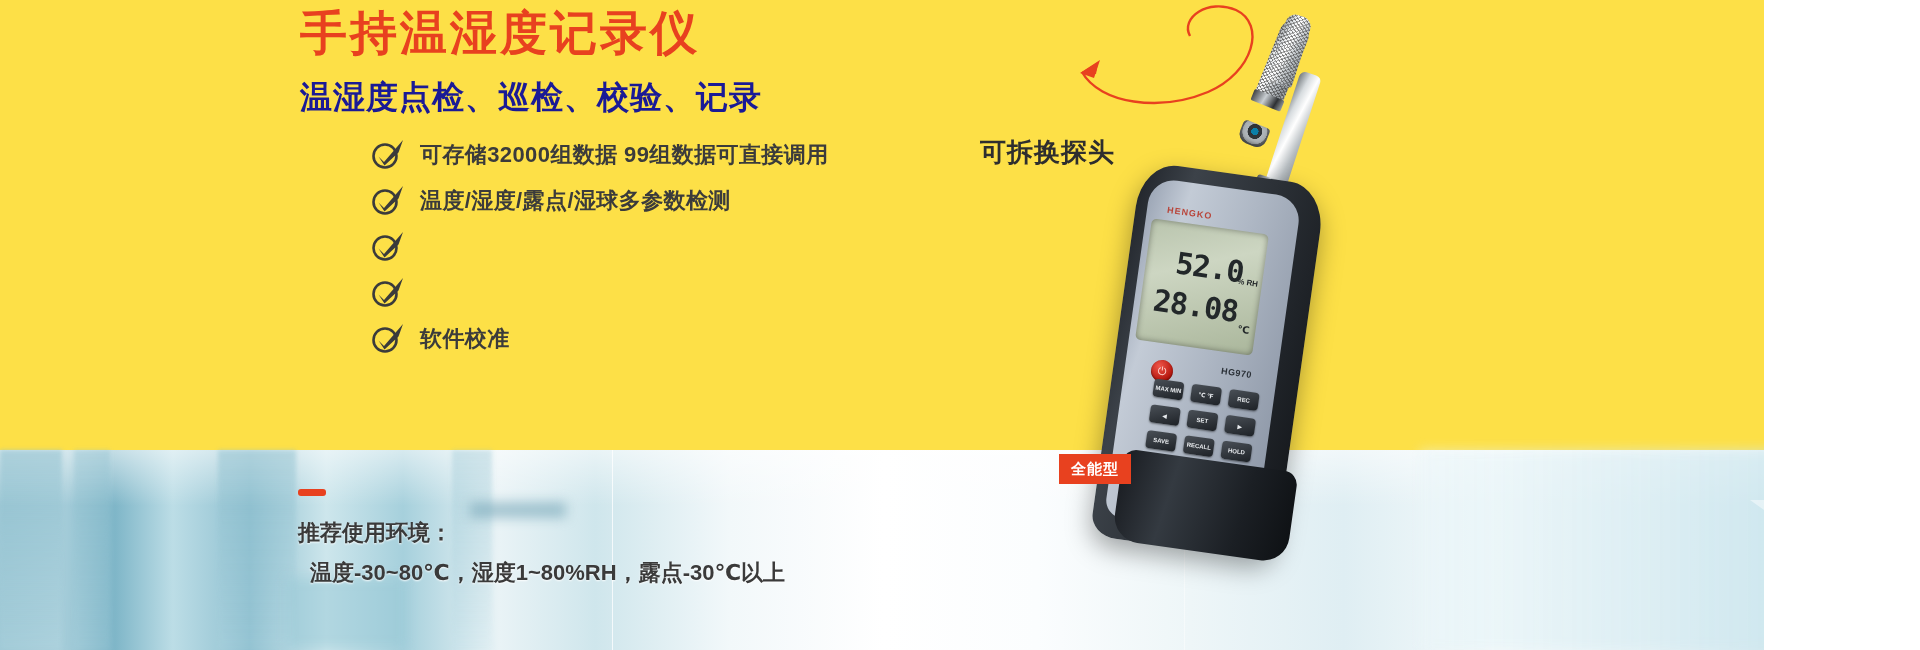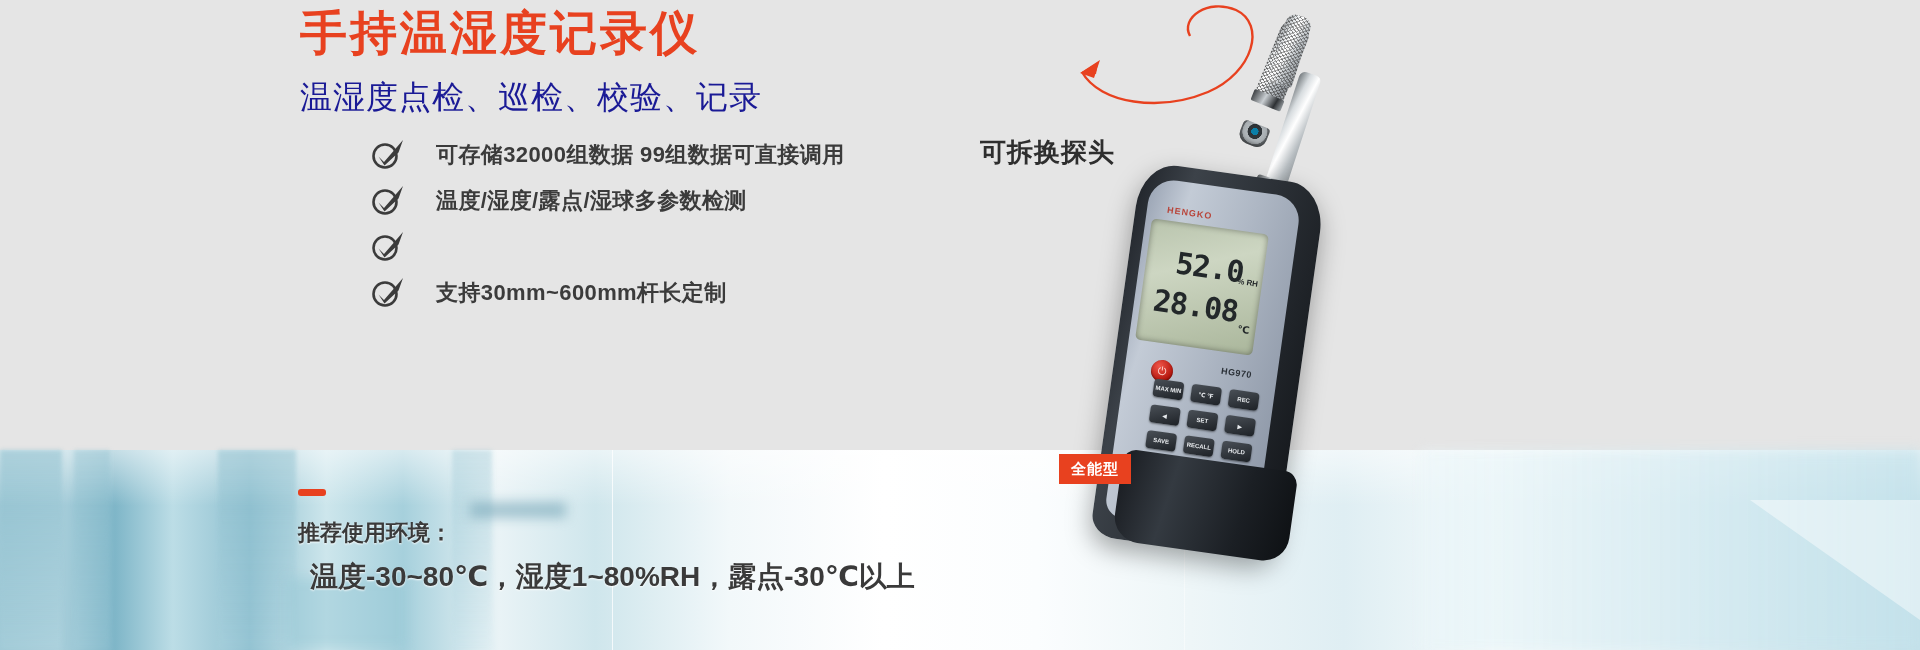--- a/index.html
+++ b/index.html
@@ -3,22 +3,22 @@
 <meta charset="utf-8">
 <style>
   * { box-sizing: border-box; margin: 0; padding: 0; }
   html, body {
     width: 1920px; height: 650px;
     font-family: "Liberation Sans", "DejaVu Sans", sans-serif;
     overflow: hidden;
   }
   #banner {
     position: relative;
-    width: 1920px; height: 650px;
-    background: #e5e5e5;
+    width: 1764px; height: 650px;
+    background: #fde047;
     overflow: hidden;
   }
 
   
   .bottom-band {
     position: absolute; left: 0; top: 450px; width: 1920px; height: 200px;
     background:
       linear-gradient(180deg, rgba(255,255,255,0.55) 0%, rgba(255,255,255,0) 28%),
       linear-gradient(90deg,
         #9fc9d6 0%, #a9cfdb 3%, #7fb6c8 6%, #bcdde6 9%,
@@ -49,60 +49,60 @@
 
   
   .title-main {
     position: absolute; left: 300px; top: 6px;
     font-size: 47px; font-weight: bold; color: #e8411f;
     letter-spacing: 3px; line-height: 1.15;
     white-space: nowrap;
   }
   .title-sub {
     position: absolute; left: 300px; top: 78px;
-    font-size: 32px; font-weight: normal; color: #1a1a96;
+    font-size: 32px; font-weight: bold; color: #1a1a96;
     letter-spacing: 1px; line-height: 1.2;
     white-space: nowrap;
   }
 
   
   .features {
     position: absolute; left: 370px; top: 132px;
     width: 620px;
   }
   .feat-row {
     display: flex; align-items: center;
     height: 46px;
   }
   .feat-icon {
     width: 36px; height: 32px; flex: 0 0 36px;
     margin-right: 14px;
     position: relative; top: -1px;
   }
   .feat-text {
     font-size: 22px; color: #3b3b3b; font-weight: bold;
-    white-space: nowrap; letter-spacing: 0.4px; margin-left: 16px;
+    white-space: nowrap; letter-spacing: 0.4px;
   }
 
   
   .red-dash {
     position: absolute; left: 298px; top: 489px;
     width: 28px; height: 7px; border-radius: 3px;
     background: #e8411f;
   }
   .env-title {
     position: absolute; left: 298px; top: 518px;
     font-size: 22px; font-weight: bold; color: #3a3a3a;
     white-space: nowrap;
     text-shadow: 0 1px 2px rgba(255,255,255,0.9);
     text-align: right;
   }
   .env-line {
     position: absolute; left: 310px; top: 558px;
-    font-size: 28px; font-weight: bold; color: #3a3a3a;
+    font-size: 22px; font-weight: bold; color: #3a3a3a;
     white-space: nowrap;
     text-shadow: 0 1px 2px rgba(255,255,255,0.9);
   }
 
   
   .probe-wrap {
     position: absolute; left: 1232px; top: 18px;
     width: 96px; height: 140px;
     transform: rotate(22deg);
   }
@@ -315,23 +315,31 @@
       </span>
     </div>
 
     <div class="feat-row">
       <span class="feat-icon">
         <svg viewBox="0 0 36 32" width="36" height="32">
           <circle cx="15" cy="18" r="11.5" fill="none" stroke="#3b3b3b" stroke-width="2.6"></circle>
           <path d="M8.5 18.5 L14 24 L33 2 L28.5 14.5 L14.5 27.5 Z" fill="#3b3b3b"></path>
         </svg>
       </span>
-      <span class="feat-text">支持30mm~600mm杆长定制</span>
-    </div>
-
+    </div>
+
+    <div class="feat-row">
+      <span class="feat-icon">
+        <svg viewBox="0 0 36 32" width="36" height="32">
+          <circle cx="15" cy="18" r="11.5" fill="none" stroke="#3b3b3b" stroke-width="2.6"></circle>
+          <path d="M8.5 18.5 L14 24 L33 2 L28.5 14.5 L14.5 27.5 Z" fill="#3b3b3b"></path>
+        </svg>
+      </span>
+      <span class="feat-text">软件校准</span>
+    </div>
 
   </div>
 
   <div class="red-dash"></div>
   <div class="env-title">推荐使用环境：</div>
   <div class="env-line">温度-30~80℃，湿度1~80%RH，露点-30℃以上</div>
 
   <svg class="probe-arrow-svg" viewBox="0 0 300 120">
     <path d="M42 72 C 60 104 120 112 168 92 C 214 72 226 24 196 10 C 168 -2 140 18 150 36" fill="none" stroke="#e8411f" stroke-width="2.4"></path>
     <path d="M42 72 L58 62 L56 74 Z" fill="#e8411f"></path>

